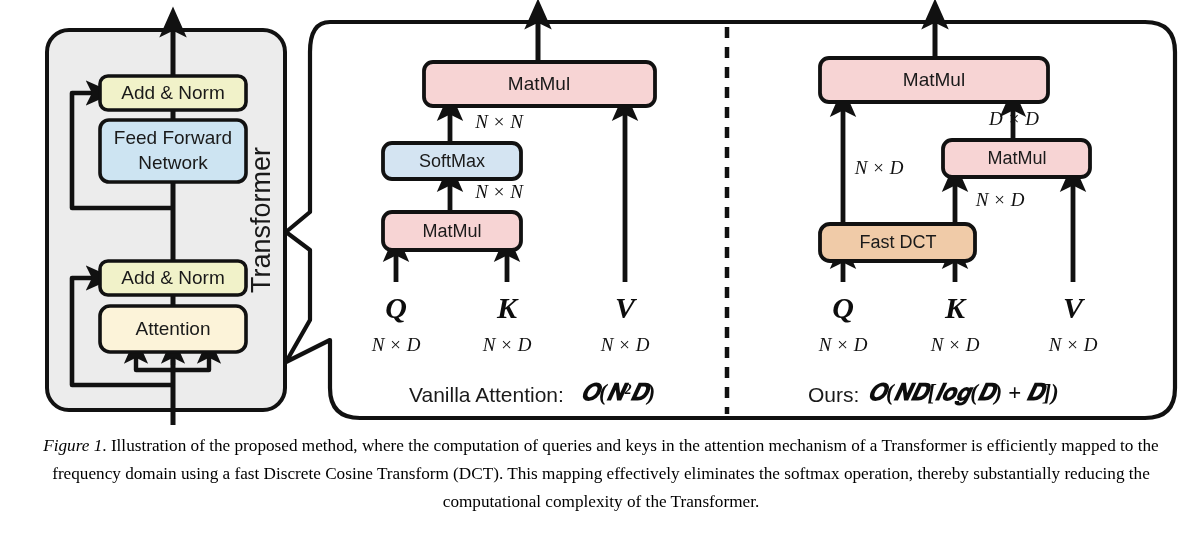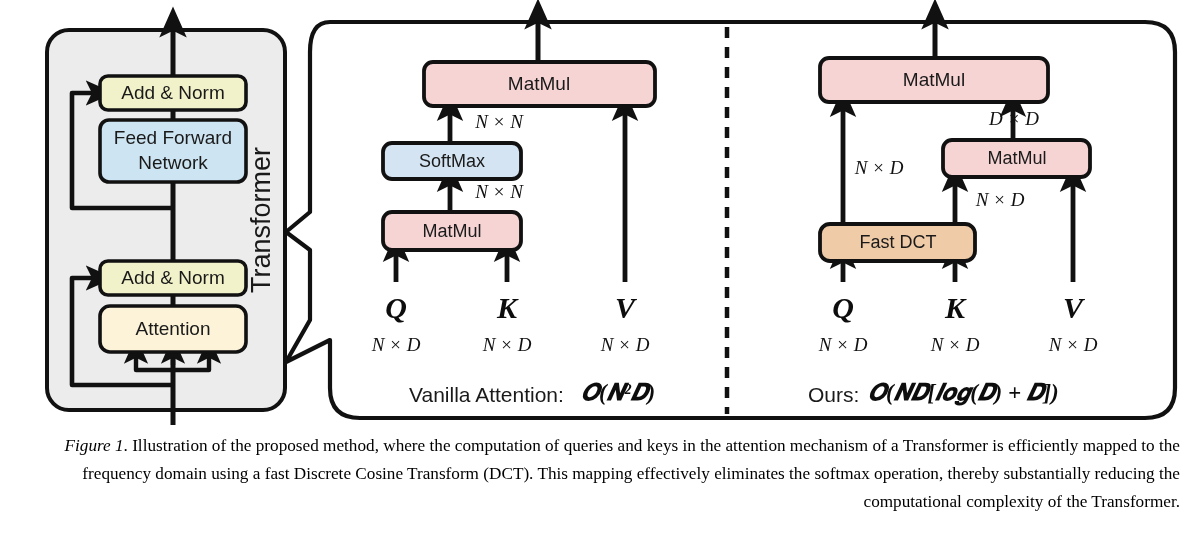--- a/index.html
+++ b/index.html
@@ -7,21 +7,21 @@
   #root{position:relative;width:1044px;height:535px;border-radius:12px;}
   svg#figure{position:absolute;left:0;top:0;width:1200px;height:425px;display:block;}
   .blk-label{font-family:"Liberation Sans",sans-serif;font-size:19px;fill:#1a1a1a;text-anchor:middle;dominant-baseline:middle;}
   .blk-label.sm{font-size:18px;}
   .dim{font-family:"Liberation Serif",serif;font-style:italic;font-size:19px;fill:#111;text-anchor:middle;dominant-baseline:middle;}
   .qkv{font-family:"Liberation Serif",serif;font-style:italic;font-weight:bold;font-size:30px;fill:#0d0d0d;text-anchor:middle;dominant-baseline:middle;}
   .footlbl{font-family:"Liberation Sans",sans-serif;font-size:21px;fill:#1a1a1a;dominant-baseline:middle;}
   .bigO{font-family:"Liberation Serif",serif;font-style:italic;font-weight:bold;font-size:23px;fill:#0d0d0d;dominant-baseline:middle;}
   .vlabel{font-family:"Liberation Sans",sans-serif;font-size:27px;fill:#1a1a1a;text-anchor:middle;}
   #caption{position:absolute;left:22px;top:432px;width:1158px;
-      font-family:"Liberation Serif",serif;font-size:17.2px;line-height:1.62;color:#000;text-align:right;}
+      font-family:"Liberation Serif",serif;font-size:17.2px;line-height:1.62;color:#000;text-align:center;}
   #caption .figno{font-style:italic;}
 </style>
 </head>
 <body>
 
 <div id="root">
 
 <svg id="figure" viewBox="0 0 1200 425">
   <defs>
     <marker id="ah" markerWidth="7" markerHeight="7" refX="3.1" refY="3" orient="auto" markerUnits="strokeWidth">

